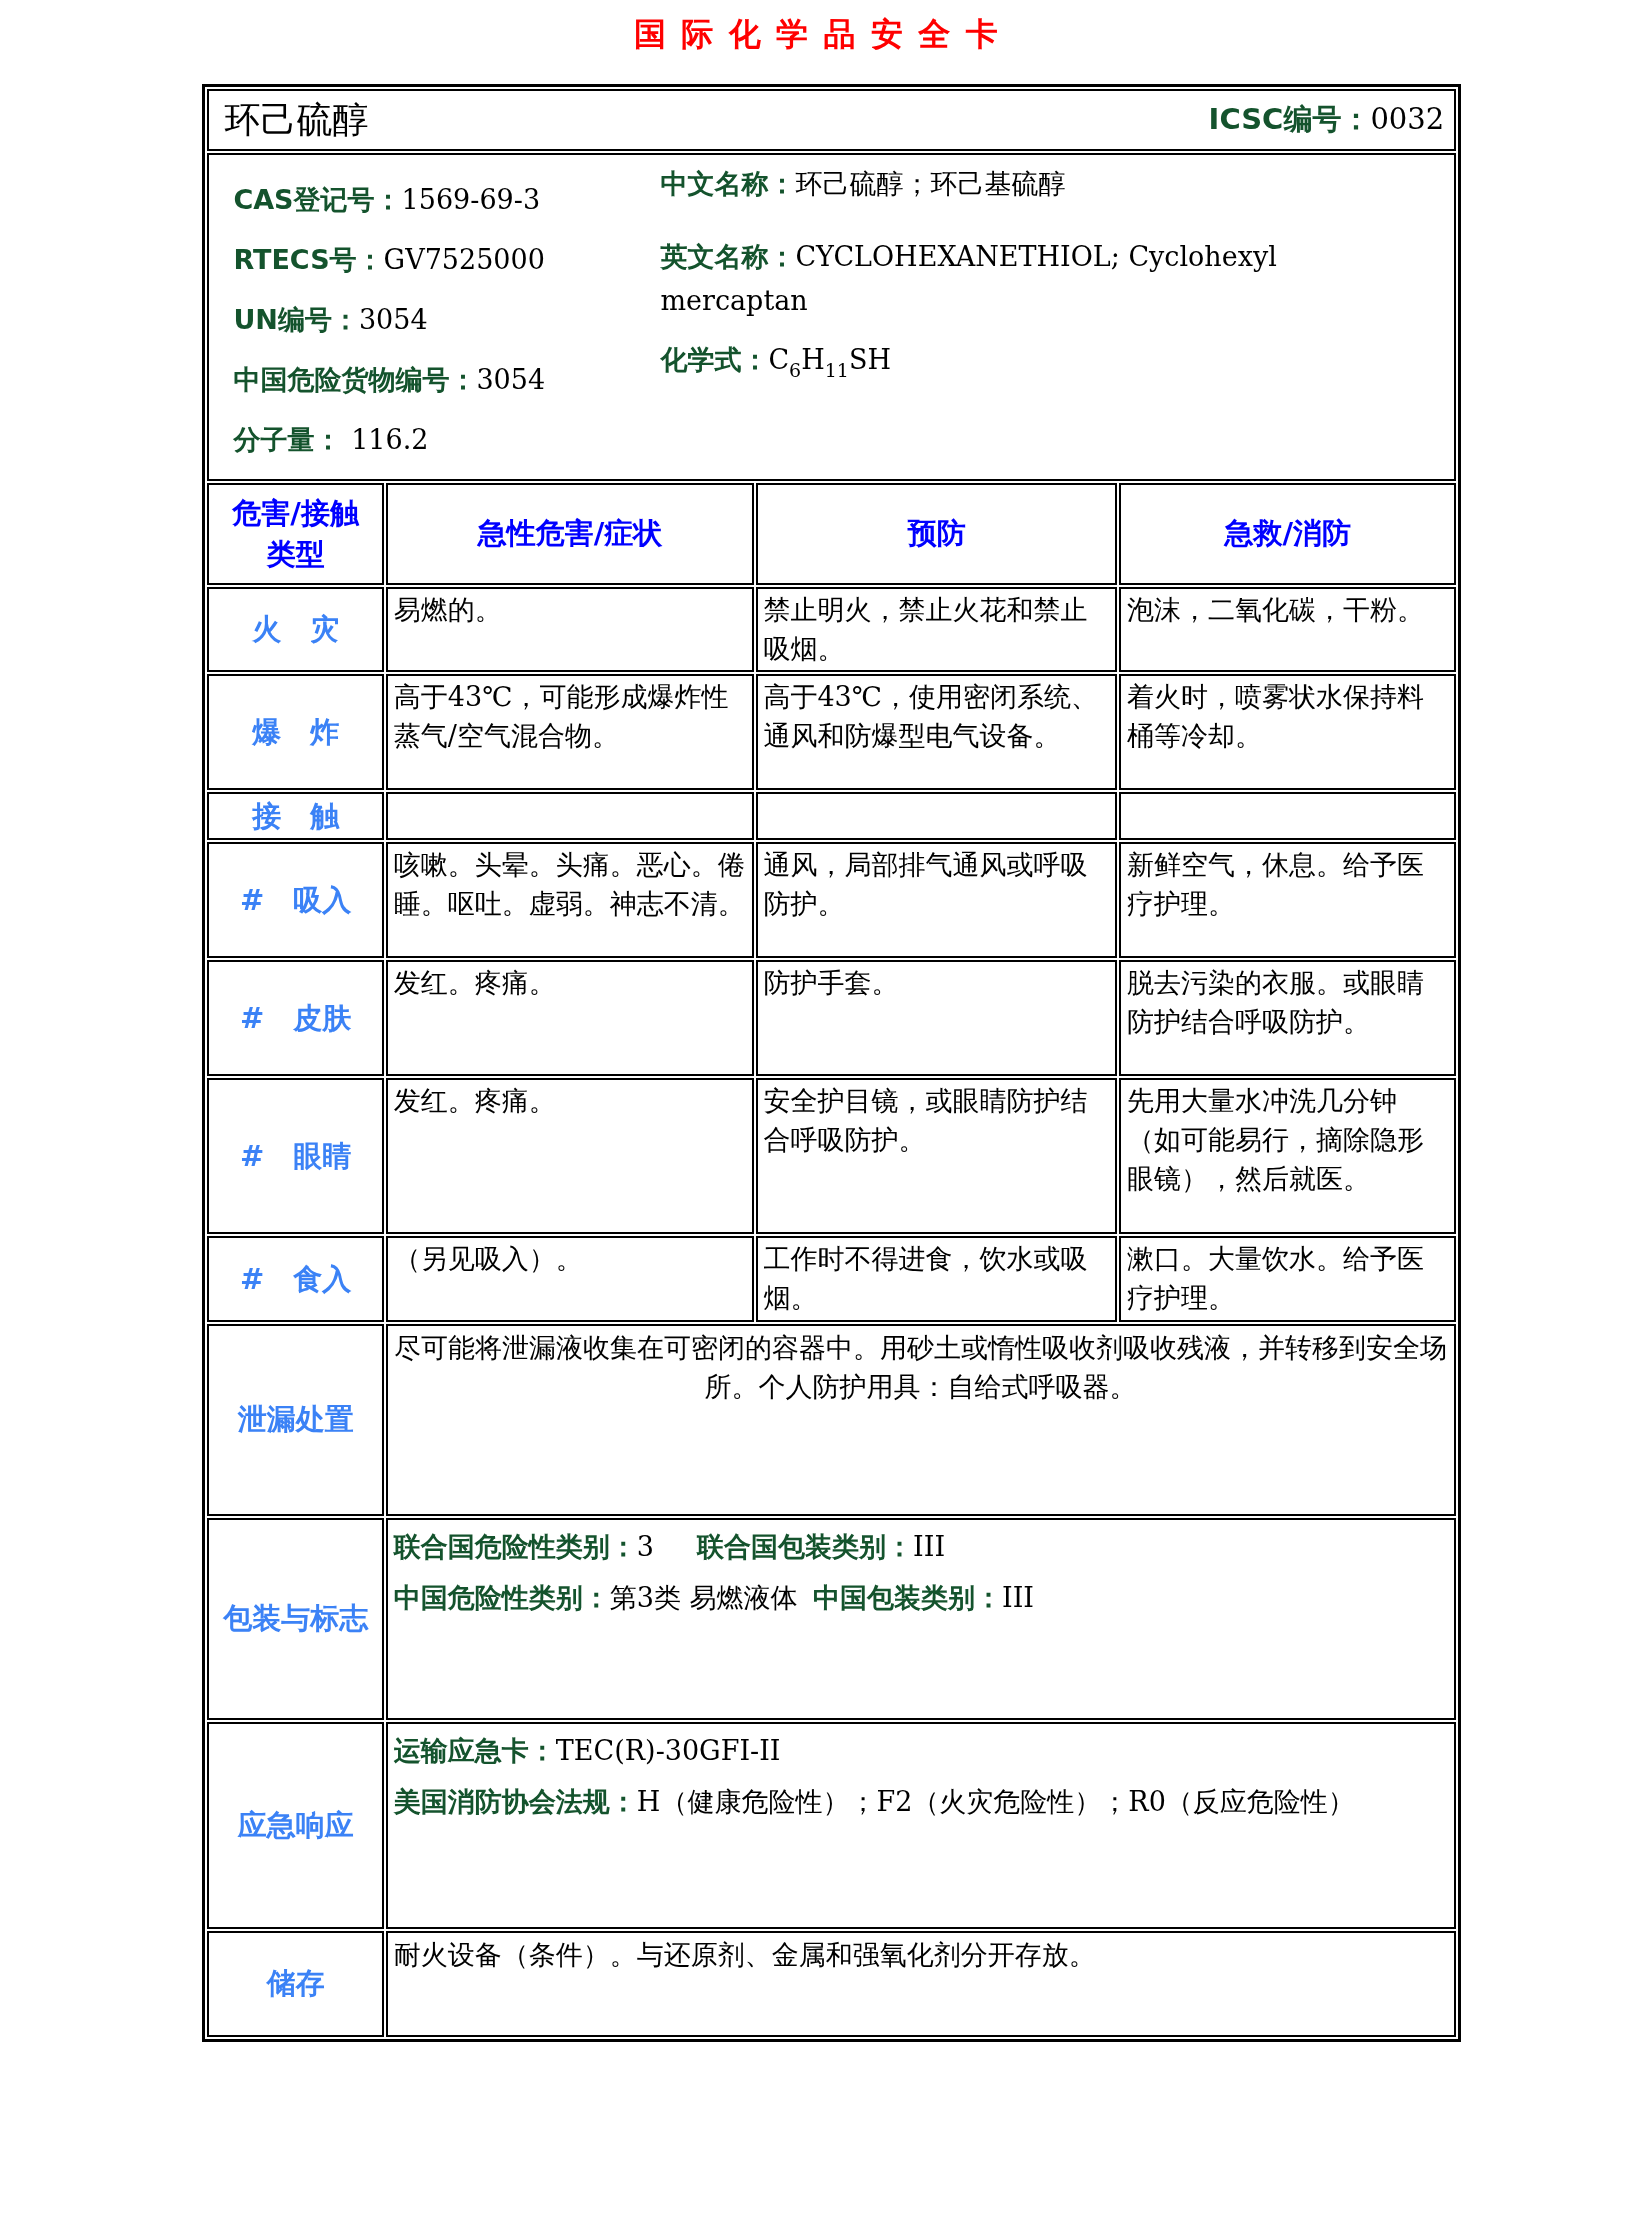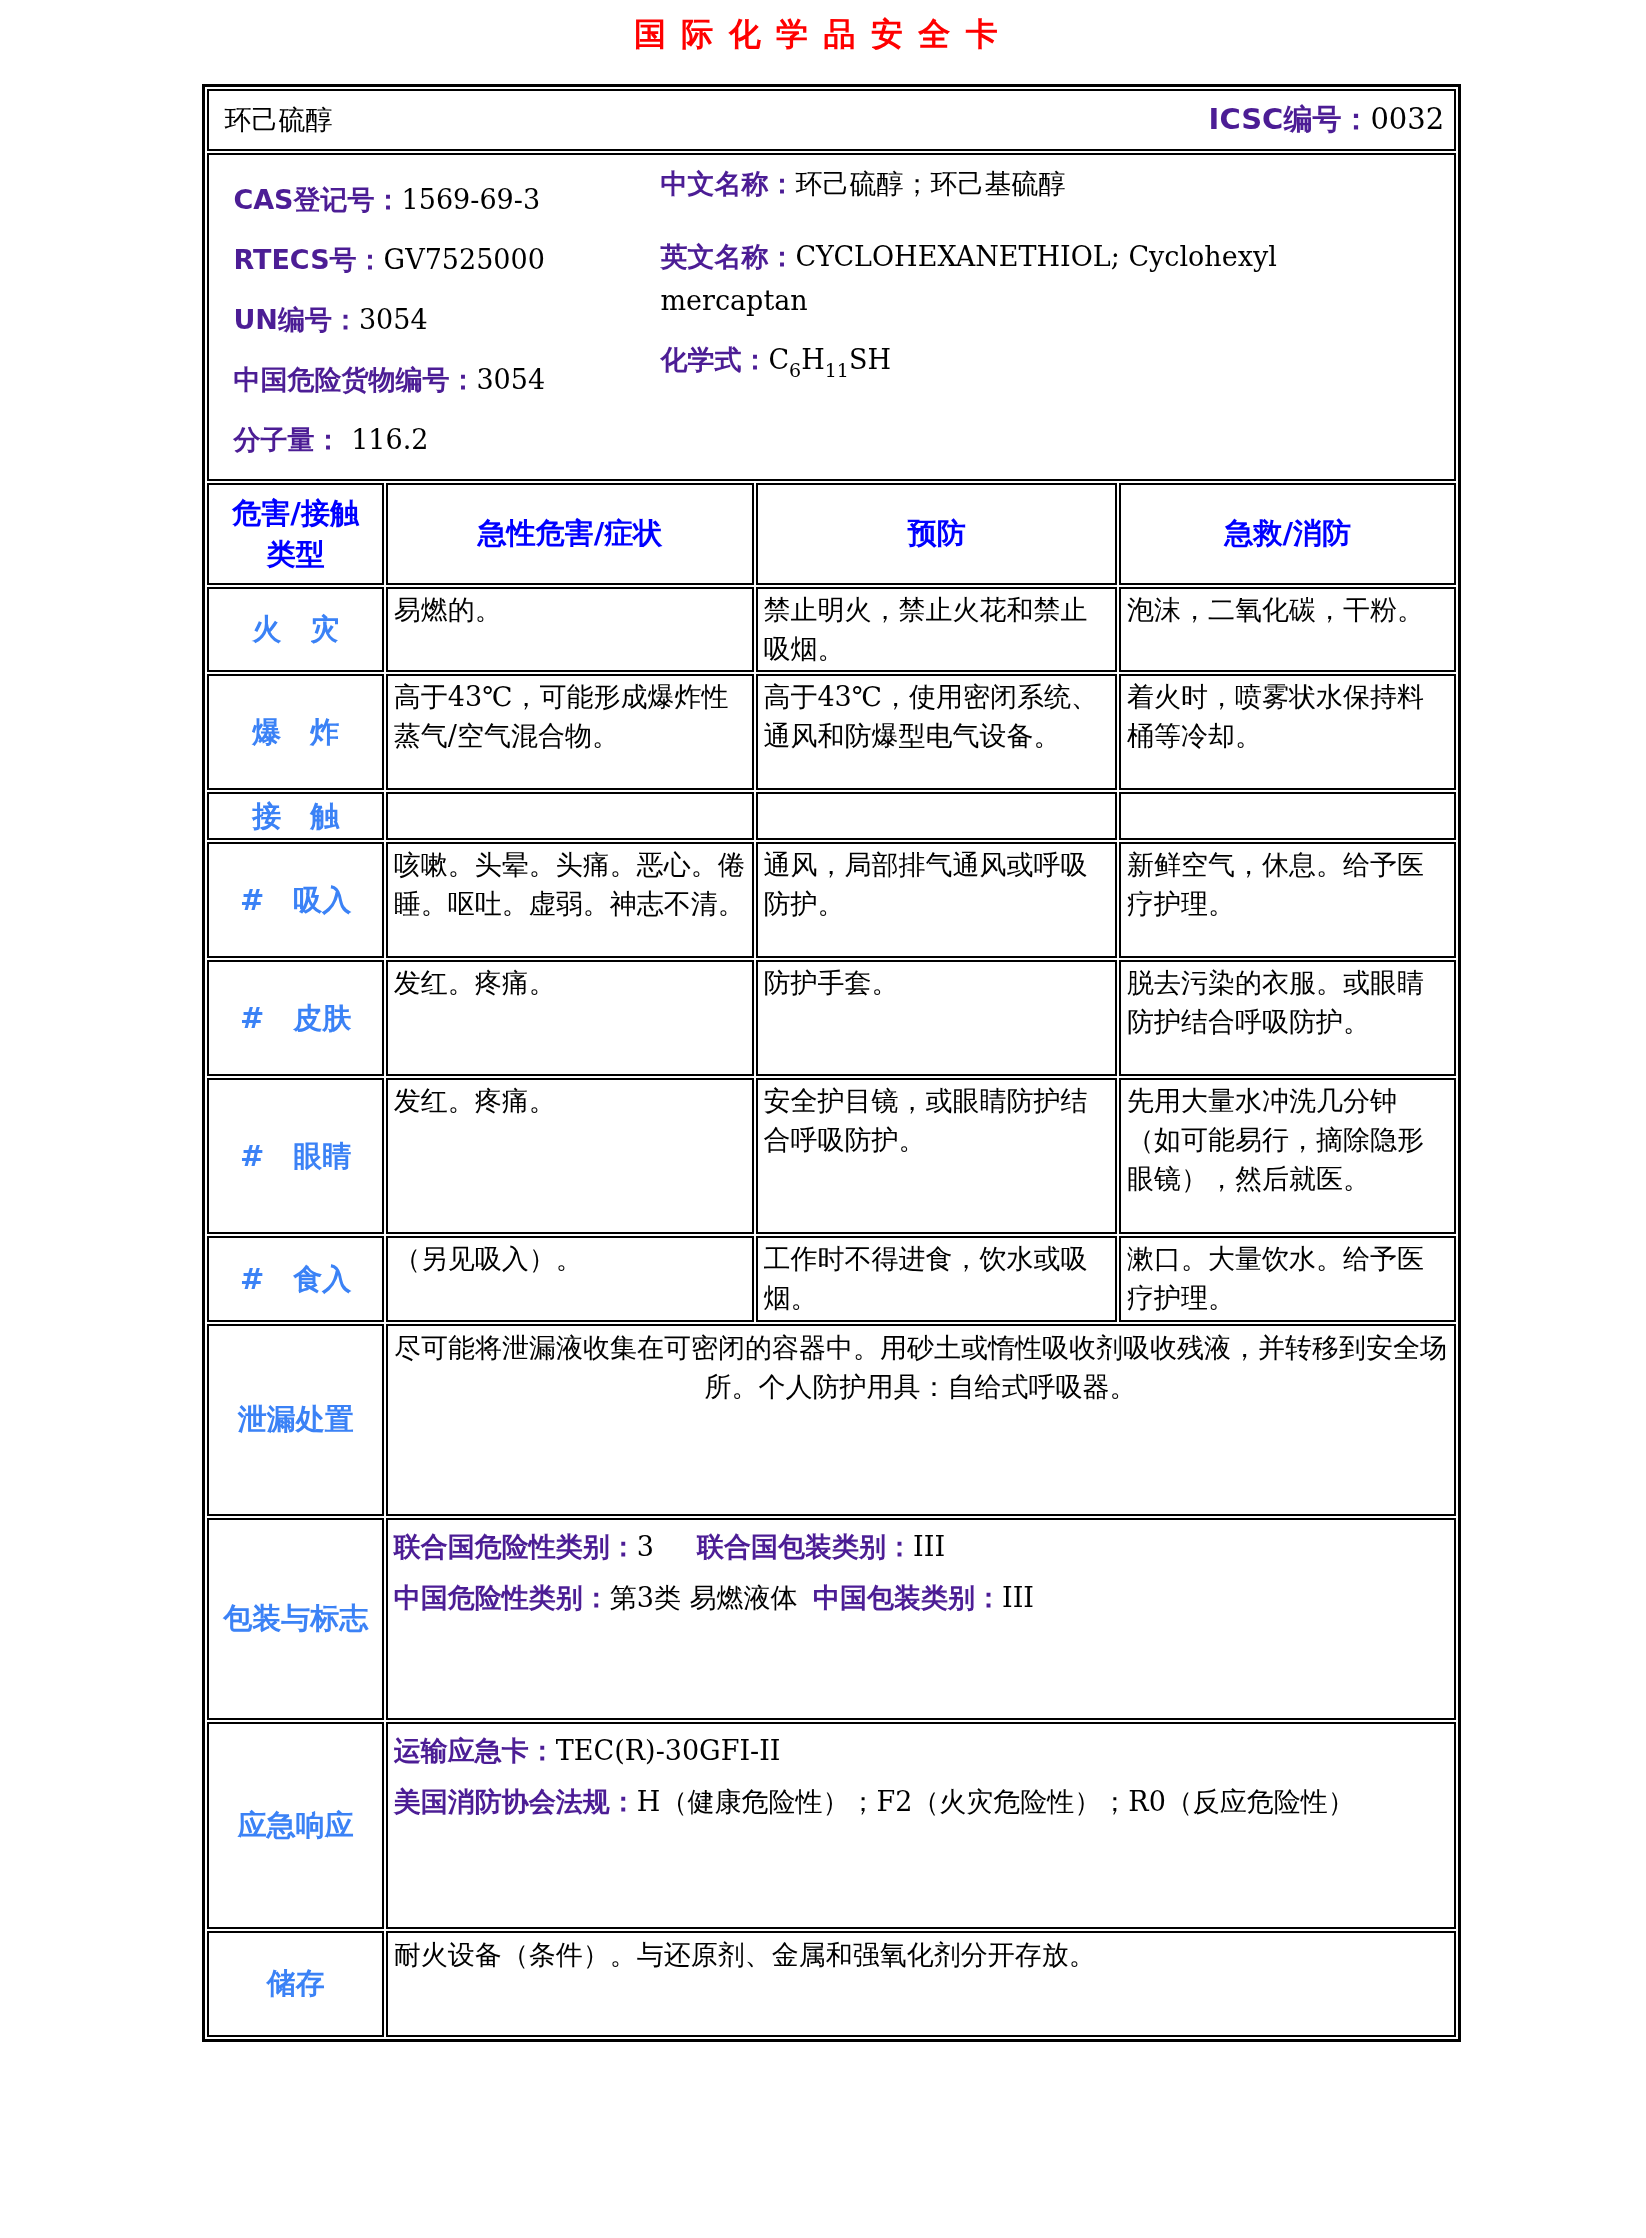--- a/index.html
+++ b/index.html
@@ -47,21 +47,21 @@
   tr.r-inh   td { height: 116px; }
   tr.r-skin  td { height: 116px; }
   tr.r-eye   td { height: 156px; }
   tr.r-ing   td { height: 78px; }
   tr.r-spill td { height: 192px; text-align: center; }
   tr.r-pack  td { height: 202px; }
   tr.r-emer  td { height: 207px; }
   tr.r-stor  td { height: 106px; }
 
   .lbl {
-    color: #4c1d95;
+    color: #14532d;
     font-weight: bold;
     font-family: "DejaVu Sans", sans-serif;
   }
   .val { color: #000000; }
   .pre { white-space: pre-line; }
 
   td.hd {
     vertical-align: middle;
     text-align: center;
     color: #0000ff;
@@ -76,21 +76,21 @@
     text-align: center;
     color: #3b82f6;
     font-weight: bold;
     font-family: "DejaVu Sans", sans-serif;
     font-size: 29px;
     line-height: 39px;
     padding: 1.4px 2.8px;
   }
   td.name-td { vertical-align: middle; padding: 1.4px 9.8px 1.4px 15.4px; }
   .flexrow { display: flex; justify-content: space-between; align-items: center; }
-  .chem-name { font-size: 27px; }
+  .chem-name { font-size: 36px; }
   .icsc { font-size: 29px; white-space: nowrap; }
 
   td.info-td { padding: 7px 8.4px 1.4px 8.4px; }
   .info-wrap { display: flex; align-items: flex-start; }
   .info-left { width: 443px; flex: none; }
   .info-left p { margin: 16px; line-height: 44px; font-size: 27px; white-space: nowrap; }
   .info-right { flex: 1; }
   .info-right p { margin: 0; line-height: 44px; font-size: 27px; }
   .info-right p.eng { margin-top: 29px; }
   .info-right p.formula { margin-top: 15.4px; }

